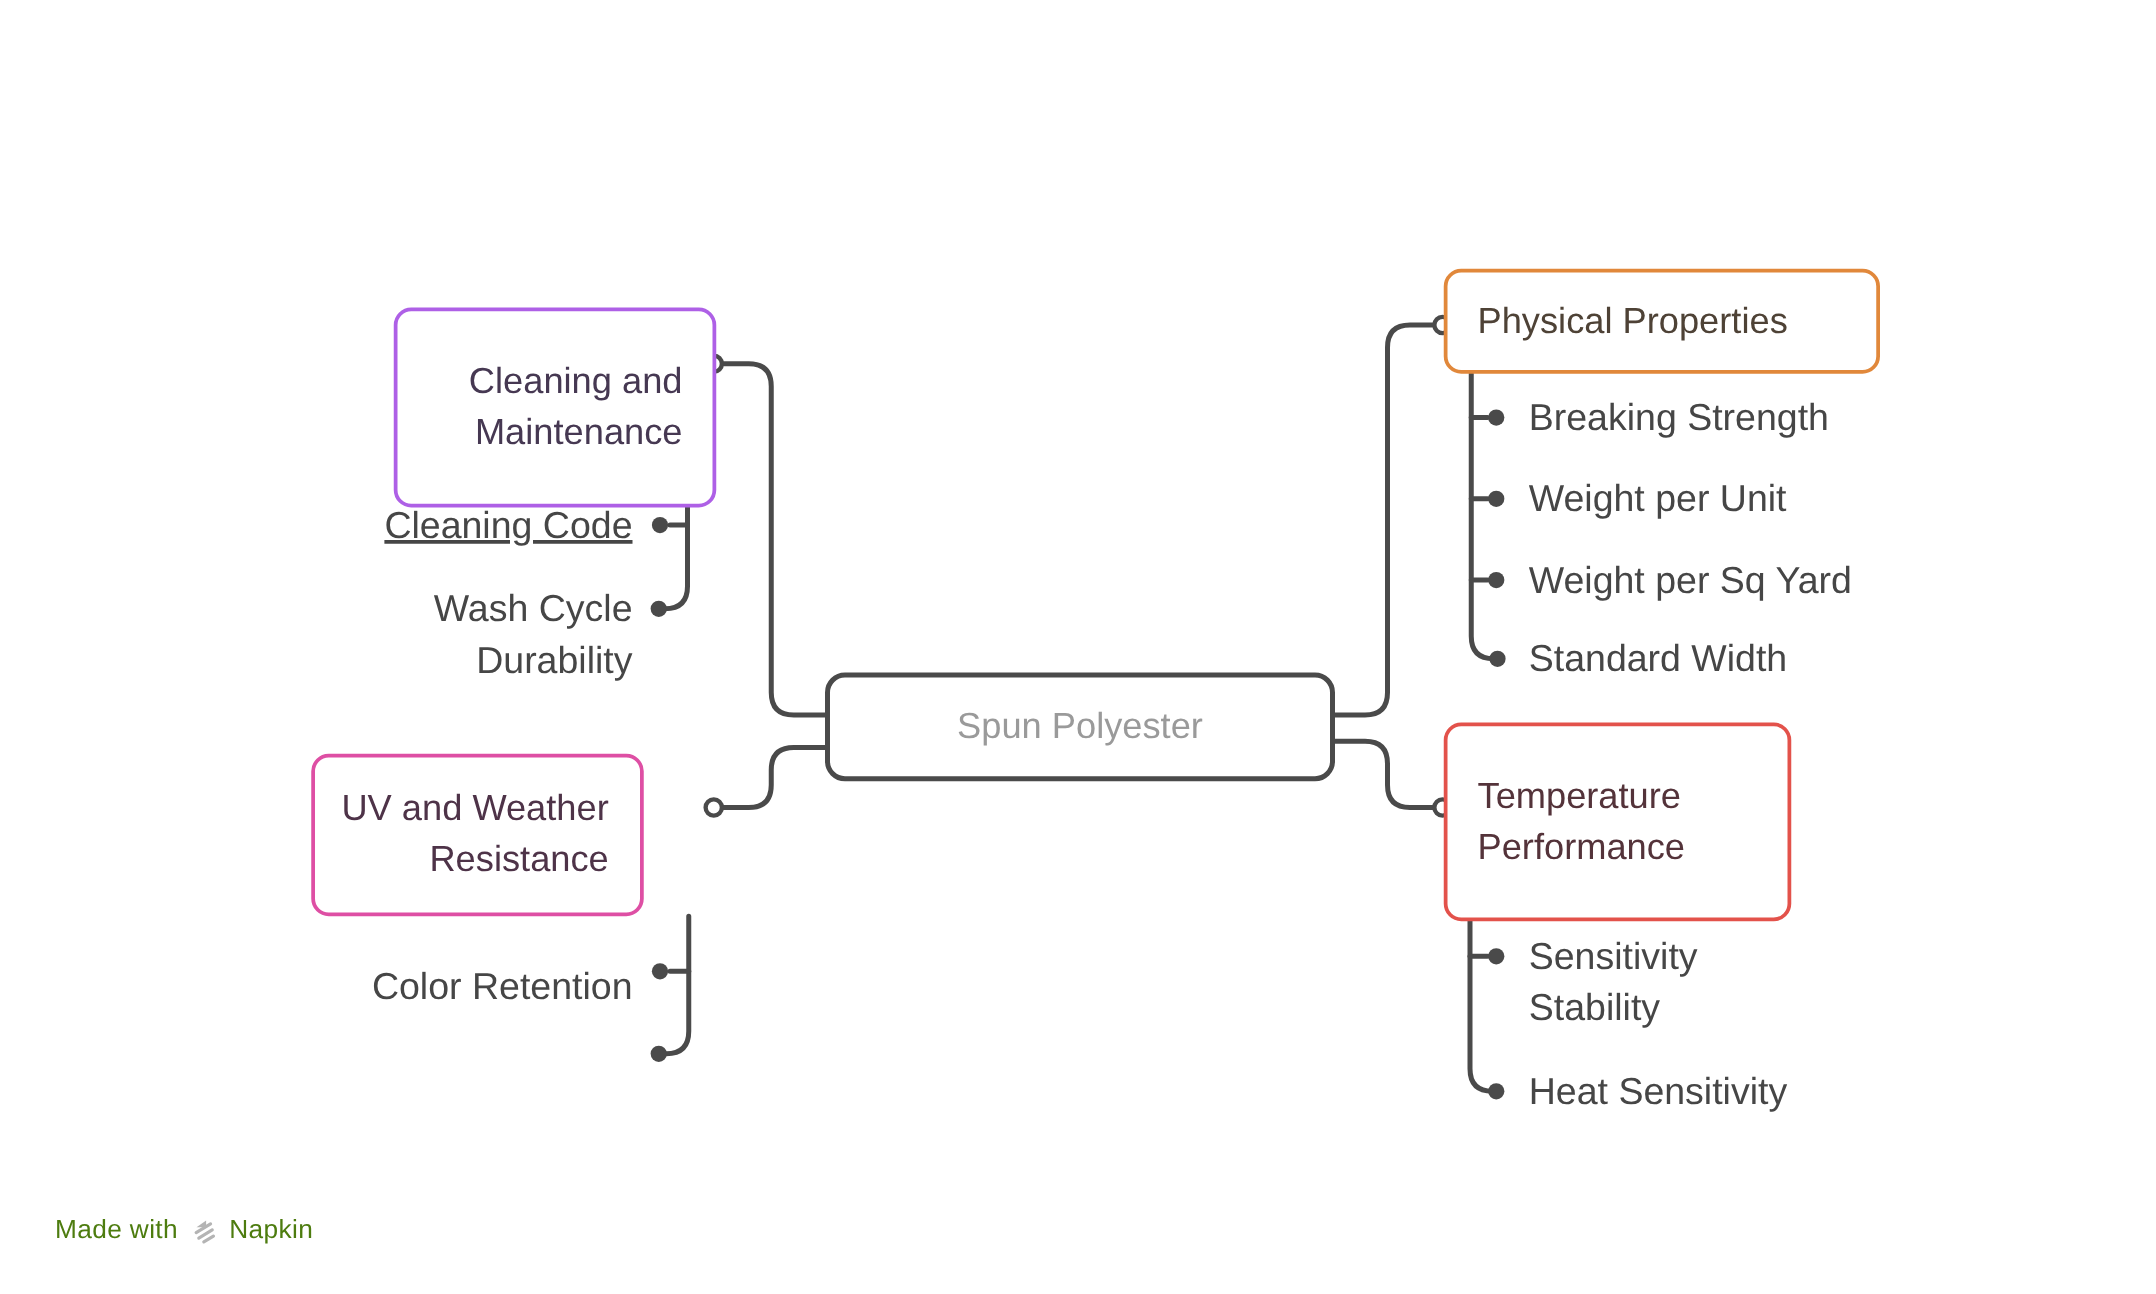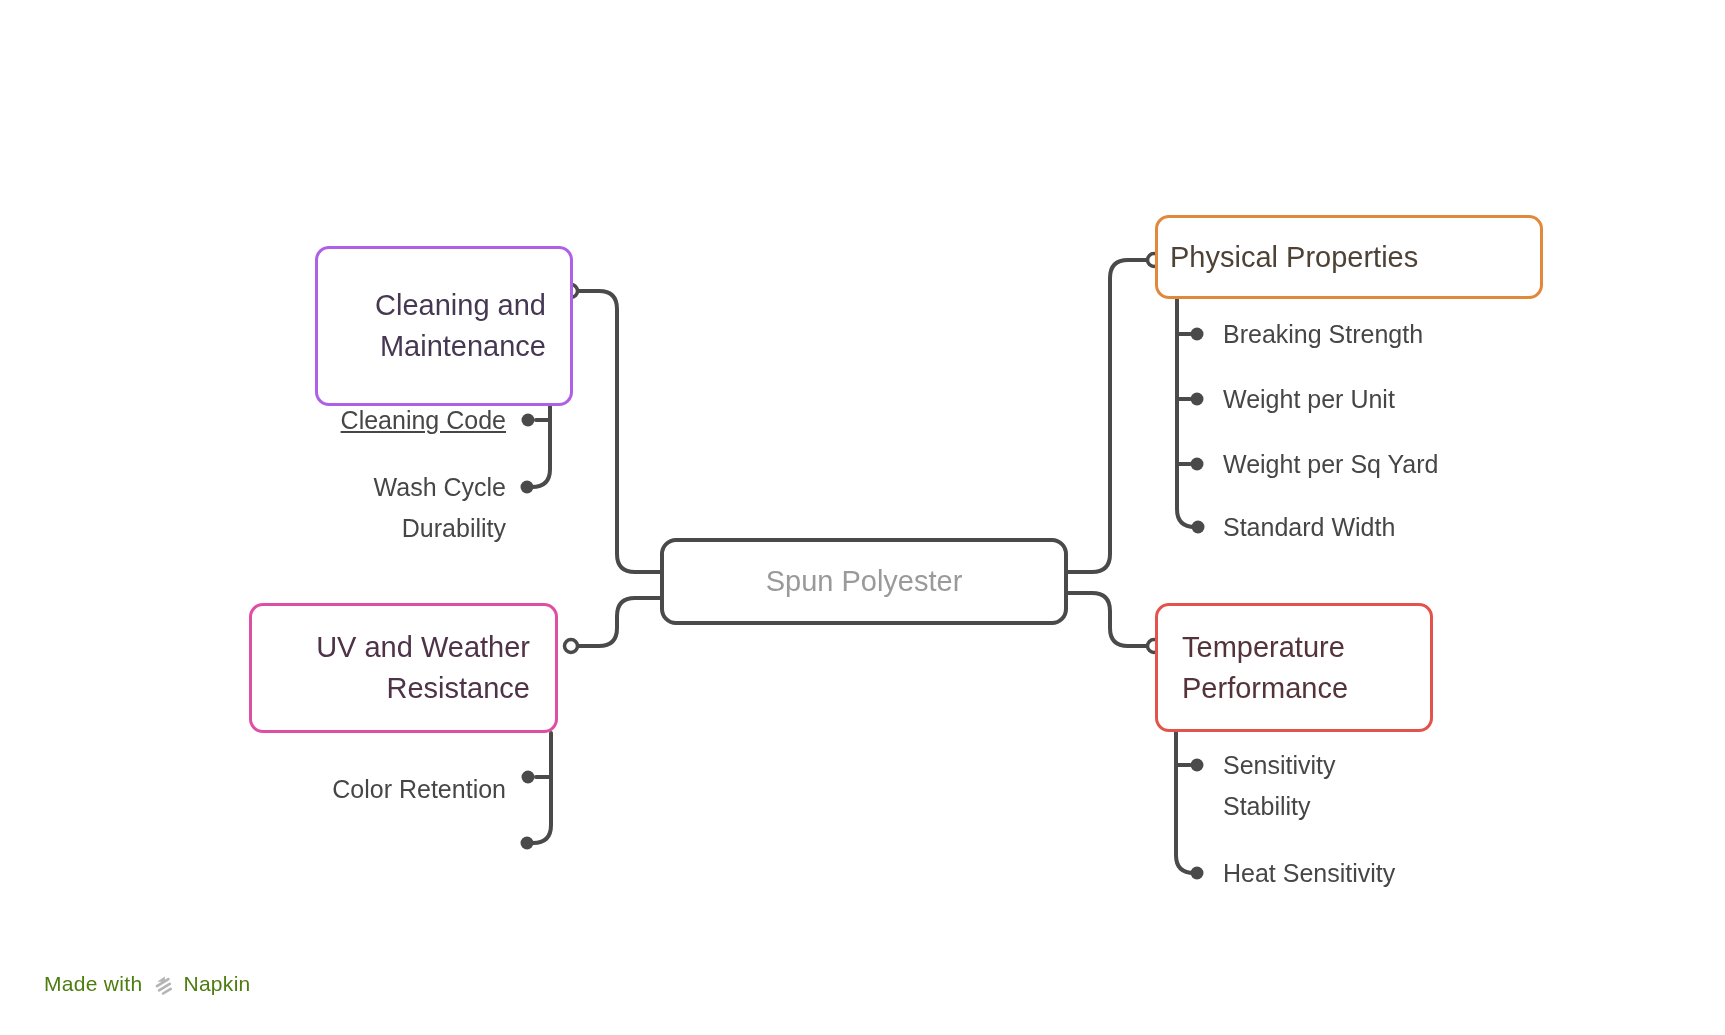--- a/index.html
+++ b/index.html
@@ -46,41 +46,41 @@
     align-items: center;
     color: #9a9a9a;
   }
   .node.cleaning {
     left: 315px; top: 246px; width: 258px; height: 160px;
     border: 3.5px solid #ae60e6;
     align-items: flex-end; text-align: right; padding-right: 24px;
     color: #463852;
   }
   .node.uv {
-    left: 249px; top: 603px; width: 309px; height: 130px;
+    left: 249px; top: 603px; width: 266px; height: 130px;
     border: 3.5px solid #de4fa4;
     align-items: flex-end; text-align: right; padding-right: 25px;
     color: #4e3348;
   }
   .node.physical {
-    left: 1155px; top: 215px; width: 388px; height: 84px;
+    left: 1155px; top: 215px; width: 349px; height: 84px;
     border: 3.5px solid #e1883b;
-    align-items: flex-start; text-align: left; padding-left: 12px;
+    align-items: flex-start; text-align: left; padding-left: 24px;
     color: #4e4236;
   }
   .node.temperature {
-    left: 1155px; top: 603px; width: 278px; height: 129px;
+    left: 1155px; top: 578px; width: 278px; height: 159px;
     border: 3.5px solid #e3524b;
     align-items: flex-start; text-align: left; padding-left: 24px;
     color: #54333a;
   }
 
   .child {
     position: absolute;
-    font-size: 25px;
+    font-size: 30px;
     line-height: 41px;
     color: #464646;
     white-space: pre-line;
   }
   .child.left { right: 1219px; text-align: right; }
   .child.right { left: 1223px; text-align: left; }
 
   .watermark {
     position: absolute;
     left: 44px; top: 972px;

